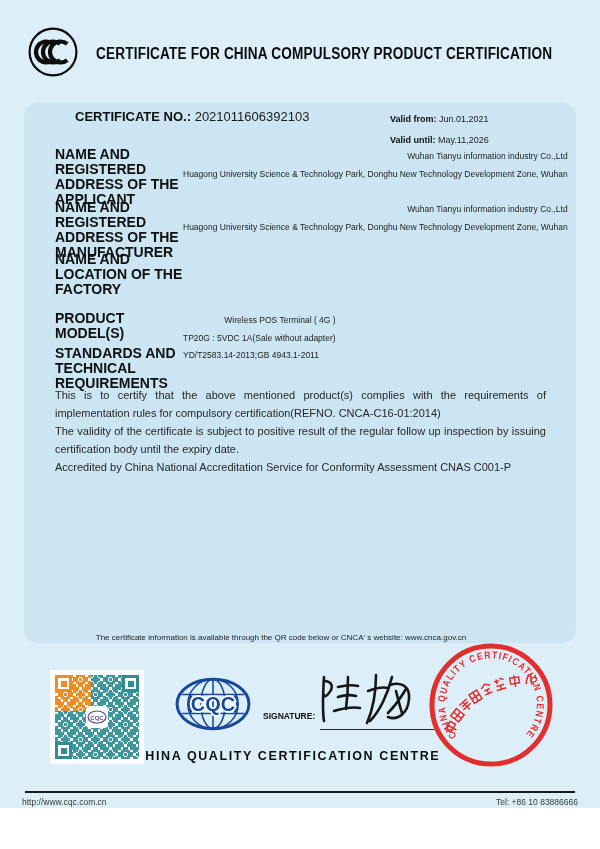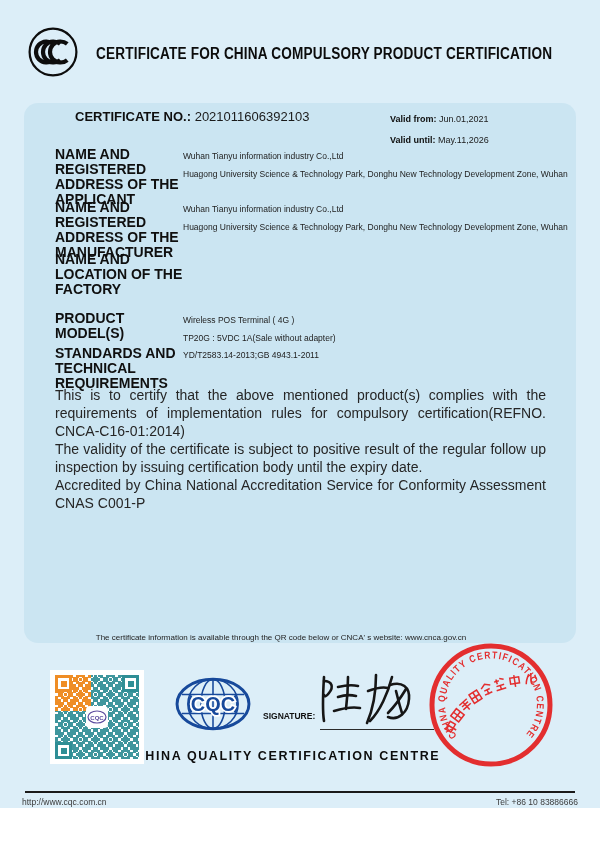--- a/index.html
+++ b/index.html
@@ -14,25 +14,25 @@
   
   .panel{position:absolute;left:24px;top:103px;width:552px;height:540px;
          background:var(--panel_bg,#cbe5f2);border-radius:14px;}
 
   .certno-row{position:absolute;left:75px;top:109px;font-size:13px;white-space:nowrap;text-align:right;}
   .blabel{font-weight:bold;color:#0f0f0f;}
   .valid-block{position:absolute;left:390px;top:109px;font-size:9px;line-height:21px;white-space:nowrap;}
 
   .row{position:absolute;left:55px;display:flex;}
   .flabel{width:128px;flex:none;font-weight:bold;font-size:14px;line-height:15px;color:#0f0f0f;}
-  .fvalue{font-size:8.5px;line-height:18px;color:#222;}
+  .fvalue{font-size:8.5px;line-height:18px;color:#222;text-align:right;}
   .fvalue .line{white-space:nowrap;}
 
   .statements{position:absolute;left:55px;top:386px;width:491px;}
-  .statements p{margin:0;font-size:14px;line-height:18px;text-align:justify;color:#262626;}
+  .statements p{margin:0;font-size:11px;line-height:18px;text-align:justify;color:#262626;}
 
   .qr-note{position:absolute;left:25px;top:633px;width:512px;text-align:center;font-size:8px;color:#222;}
 
   
   .qr{position:absolute;left:50px;top:670px;width:94px;height:94px;background:#fff;z-index:2;}
   .qr-pattern{position:absolute;inset:5px;background-color:#fff;
     background-image:
       repeating-conic-gradient(var(--qr_teal,#2f8e95) 0% 25%, transparent 0% 50%),
       repeating-conic-gradient(var(--qr_teal,#2f8e95) 0% 25%, transparent 0% 50%);
     background-size:6px 6px,10px 10px;background-position:0 0,3px 2px;opacity:.92;}

